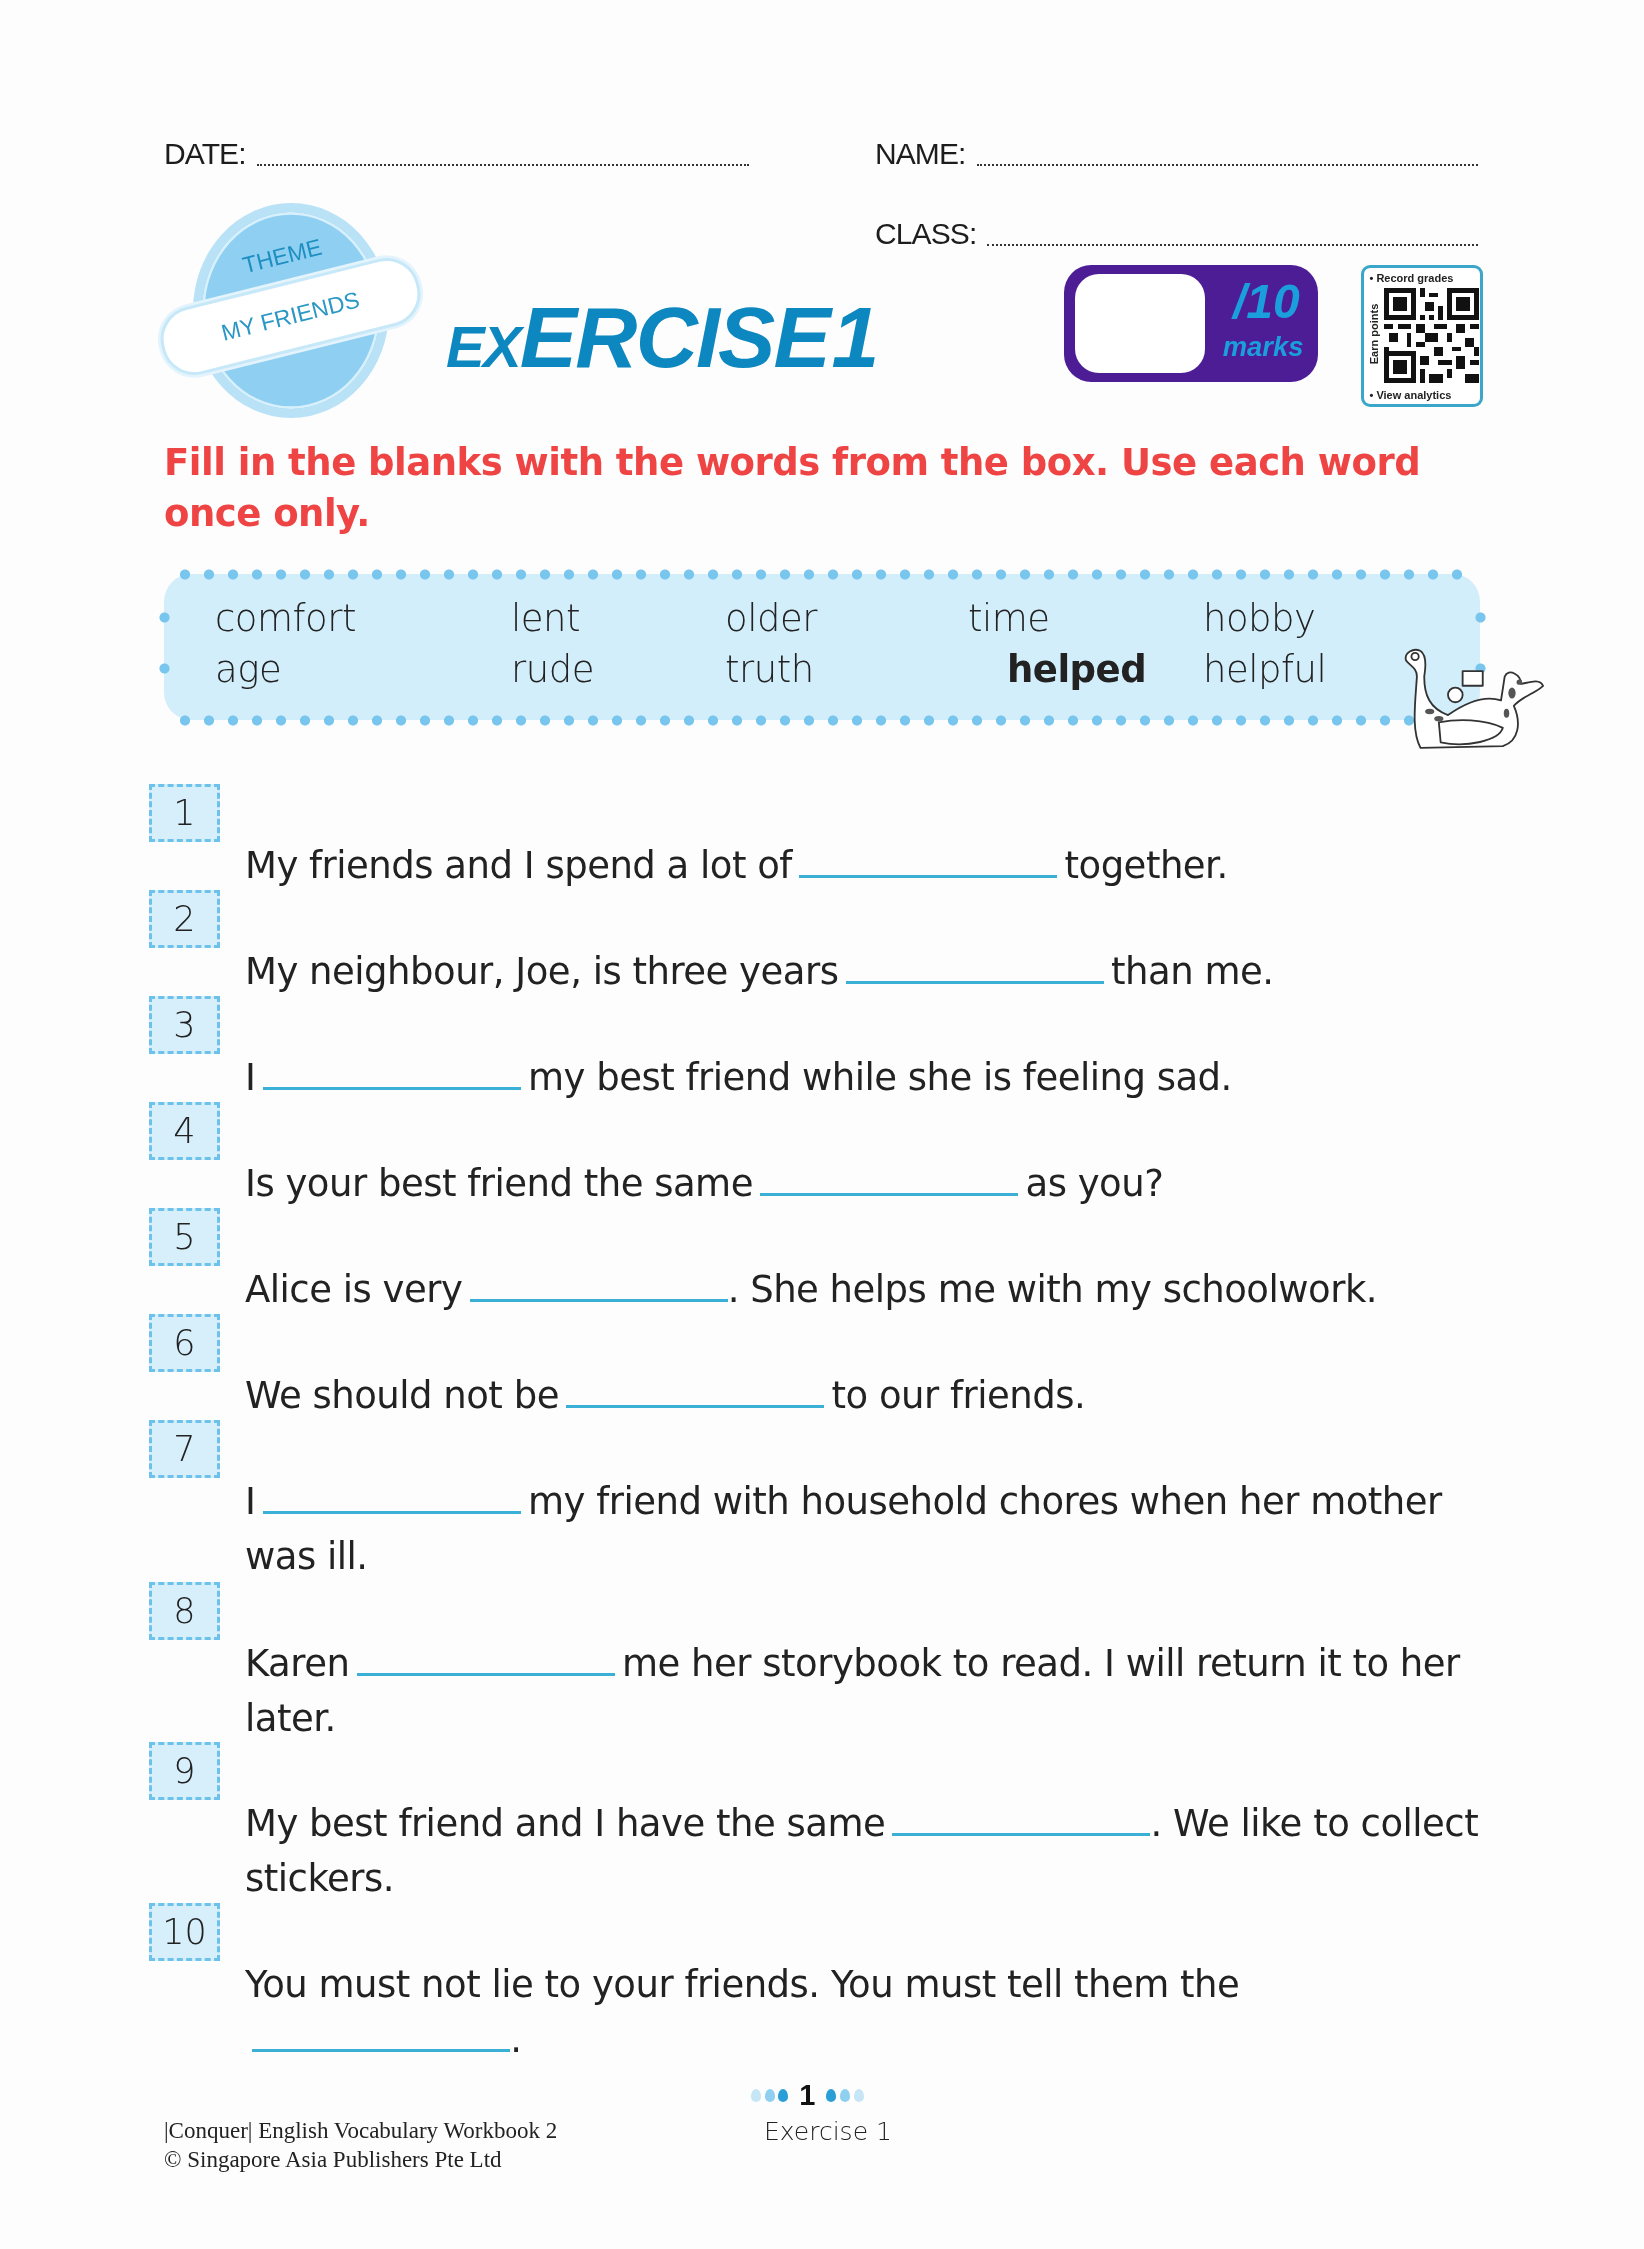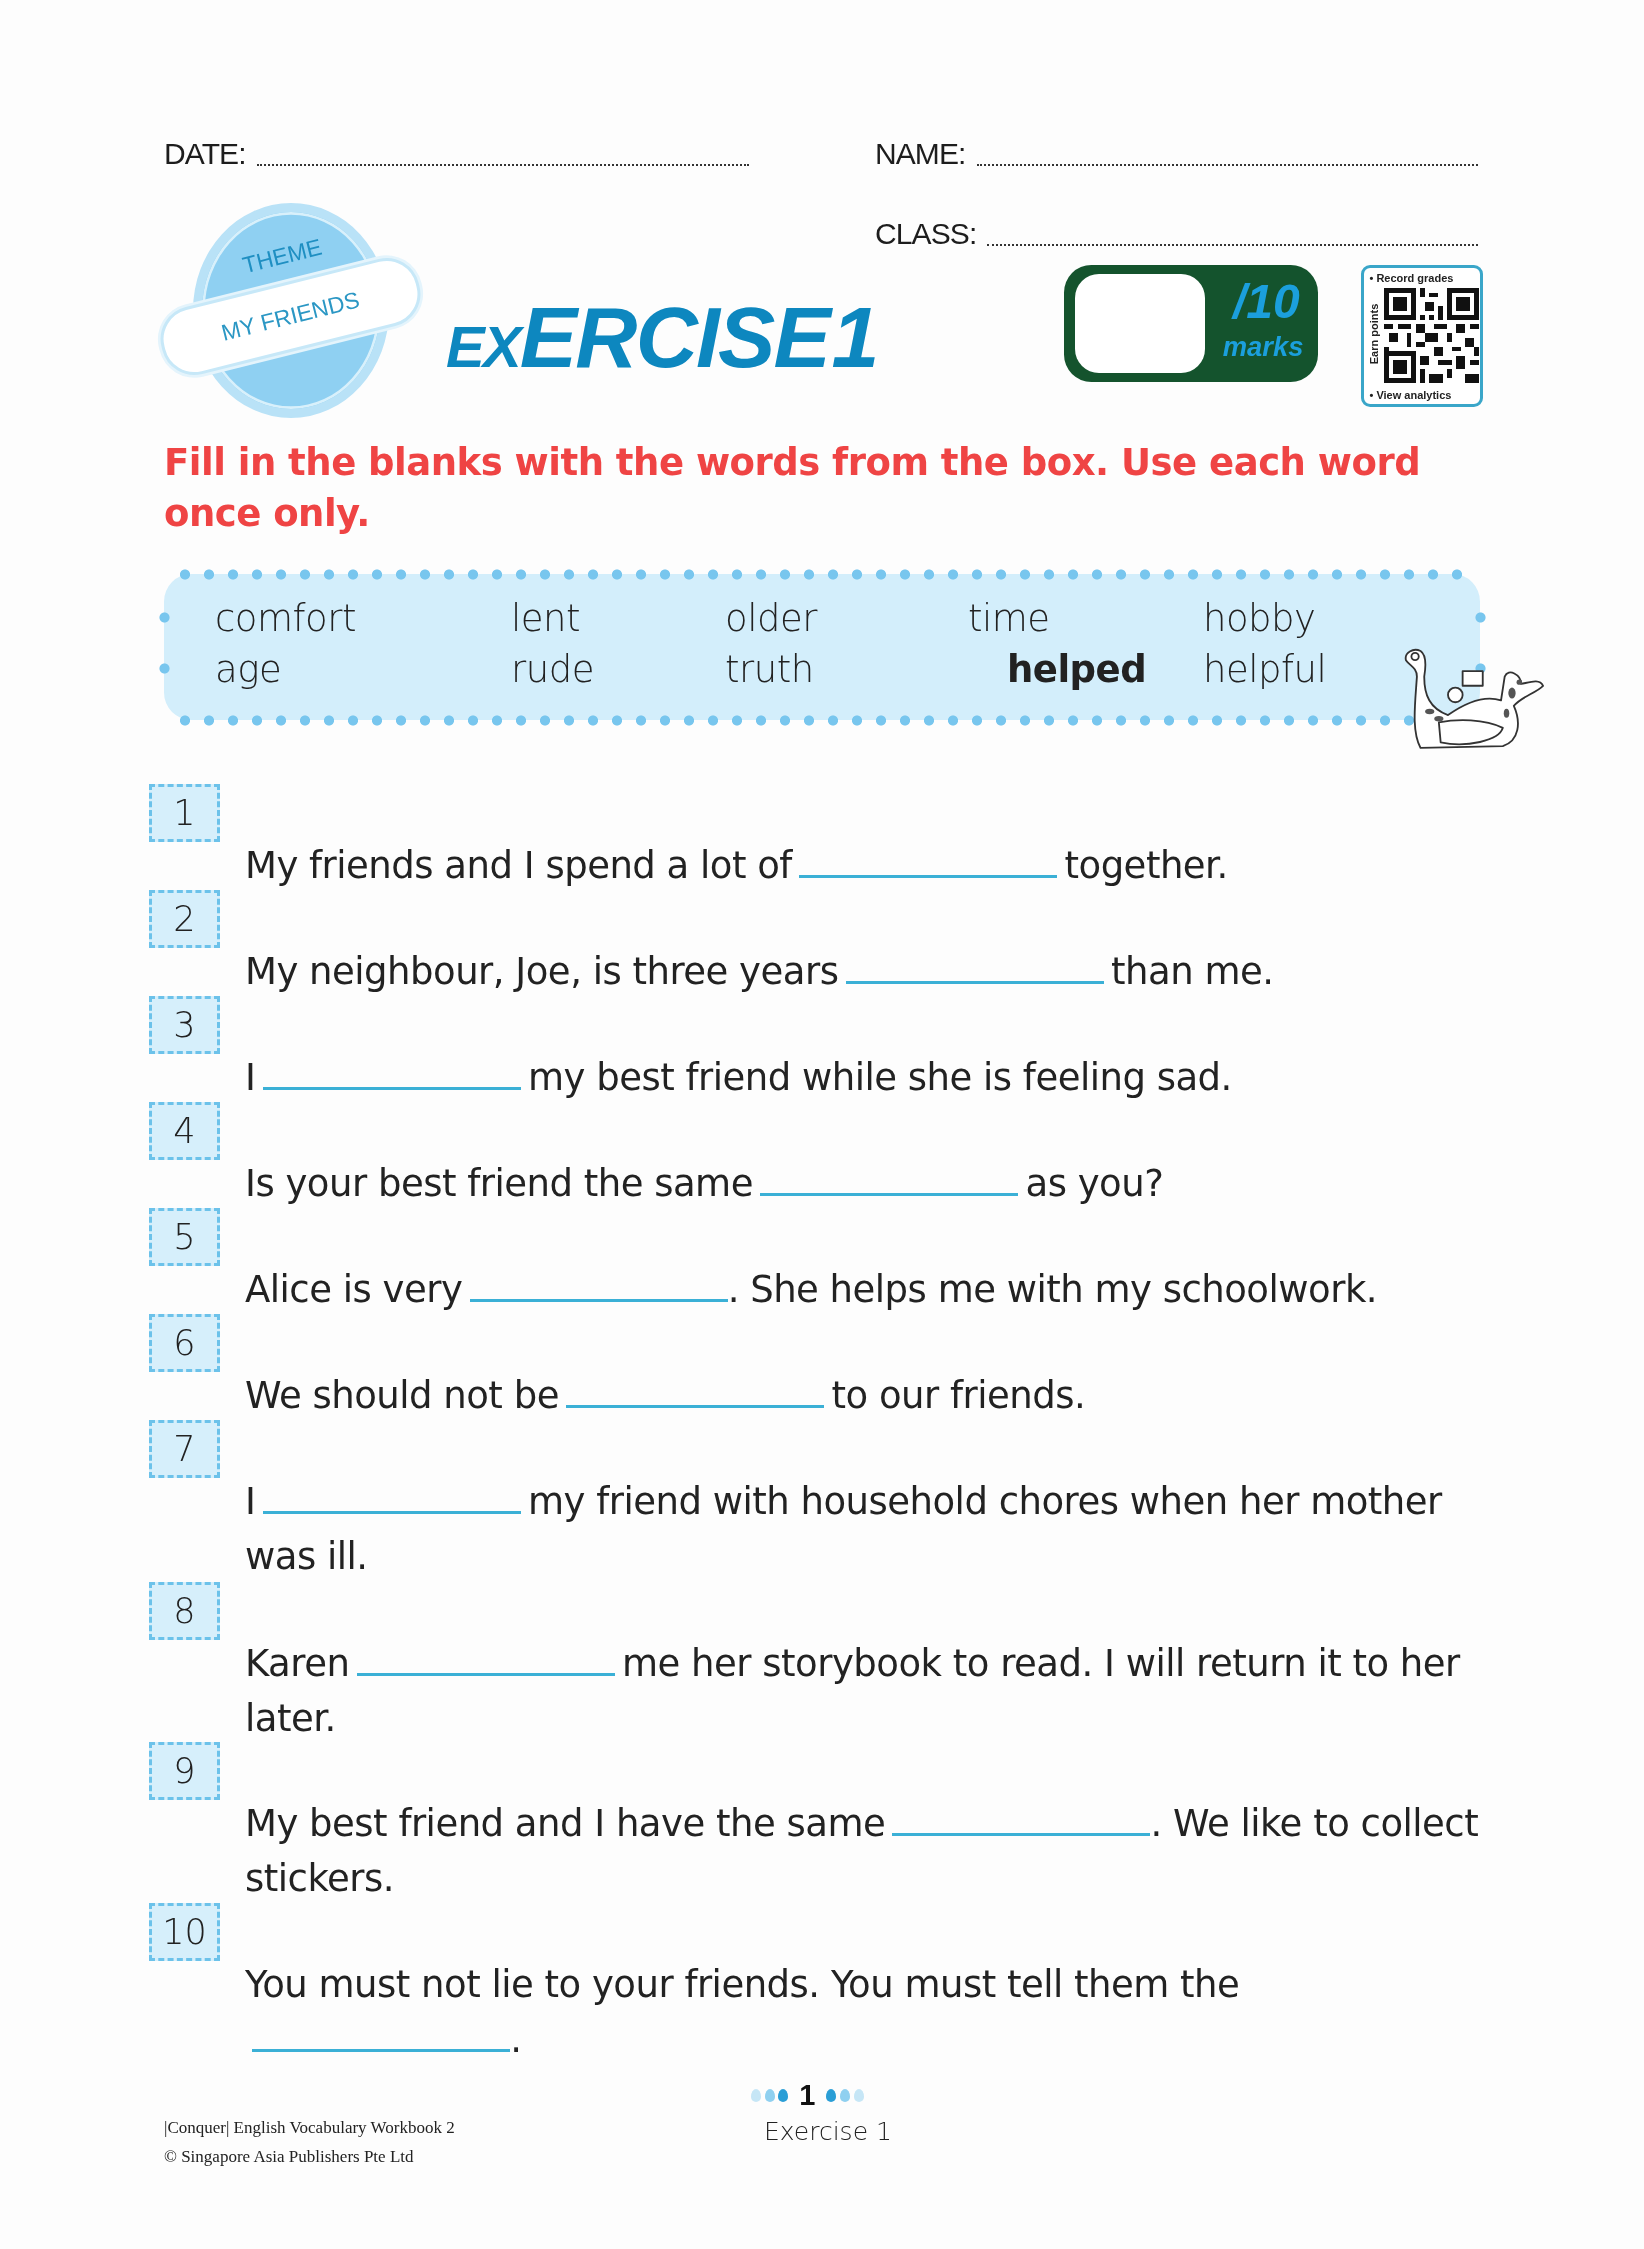--- a/index.html
+++ b/index.html
@@ -16,21 +16,21 @@
   .badge-theme { position: absolute; left: 73px; top: 40px; font-family: "Liberation Sans", sans-serif; font-size: 23px; color: #1f8fc2; transform: rotate(-14deg); letter-spacing: 0px; }
   .badge-band { position: absolute; left: -11px; top: 79px; width: 265px; height: 69px; background: #fff; border: 3.7px solid #c7e8f8; border-radius: 33px; transform: rotate(-14deg); box-shadow: 0 0 0 2.7px #e4f4fc; display: flex; align-items: center; justify-content: center; }
   .badge-band span { font-family: "Liberation Sans", sans-serif; font-size: 23px; color: #2b97c4; }
 
   
   .ex-title { position: absolute; left: 446px; top: 294px; font-family: "Liberation Sans", sans-serif; font-weight: bold; font-style: italic; color: #0d87bf; letter-spacing: -1.8px; line-height: 1; }
   .ex-title .small { font-size: 58px; }
   .ex-title .big { font-size: 86px; }
 
   
-  .marks { position: absolute; left: 1064px; top: 265px; width: 254px; height: 117px; background: #14532d; border-radius: 27.4px; }
+  .marks { position: absolute; left: 1064px; top: 265px; width: 254px; height: 117px; background: #4c1d95; border-radius: 27.4px; }
   .marks-blank { position: absolute; left: 11px; top: 9.1px; width: 130px; height: 99px; background: #fff; border-radius: 24px; }
   .marks-total { position: absolute; right: 18.3px; top: 12.8px; font-family: "Liberation Sans", sans-serif; font-weight: bold; font-style: italic; color: #1b9fdc; font-size: 48px; line-height: 1; }
   .marks-label { position: absolute; right: 14.6px; top: 68px; font-family: "Liberation Sans", sans-serif; font-weight: bold; font-style: italic; color: #1b9fdc; font-size: 27.4px; line-height: 1; }
 
   
   .qr { position: absolute; left: 1361px; top: 265px; width: 122px; height: 142px; border: 3.7px solid #3aa6c9; border-radius: 9.1px; background: #fff; }
   .qr-top, .qr-bot { position: absolute; left: 5.5px; font-family: "Liberation Sans", sans-serif; font-size: 11px; color: #222; font-weight: bold; white-space: nowrap; }
   .qr-top { top: 3.7px; }
   .qr-bot { bottom: 2.7px; }
   .qr-side { position: absolute; left: -20px; top: 60px; font-family: "Liberation Sans", sans-serif; font-size: 11px; font-weight: bold; color: #222; transform: rotate(-90deg); white-space: nowrap; }
@@ -55,21 +55,21 @@
   .q { position: absolute; left: 149px; width: 1343px; }
   .qnum { position: absolute; left: 0; top: 0; width: 71px; height: 58px; background: #d6effb; border: 3.7px dashed #6cc2ea; display: flex; align-items: center; justify-content: center; font-family: "DejaVu Sans", sans-serif; font-size: 35px; color: #222; font-weight: 300; }
   .qtext { position: absolute; left: 96px; top: 5.5px; width: 1247px; font-family: "DejaVu Sans", sans-serif; font-size: 37px; line-height: 55px; color: #222; letter-spacing: -0.5px; margin-top: 48px; }
   .blank { display: inline-block; width: 258px; border-bottom: 3.7px solid #3bb0d6; height: 29px; vertical-align: baseline; margin: 0 7.3px; }
   .blank.tight-r { margin-right: 0; }
 
   
   .pg-deco { position: absolute; left: 751px; top: 2079px; font-family: "Liberation Sans", sans-serif; font-size: 29px; font-weight: bold; color: #111; display: flex; align-items: center; gap: 3.7px; }
   .pg-deco .drop { display: inline-block; width: 10px; height: 12.8px; border-radius: 50% 50% 50% 50% / 60% 60% 40% 40%; }
   .pg-label { position: absolute; left: 764px; top: 2117px; font-family: "DejaVu Sans", sans-serif; font-size: 25px; color: #222; font-weight: 300; }
-  .credit { position: absolute; left: 164px; font-family: "Liberation Serif", serif; font-size: 17px; color: #222; }
+  .credit { position: absolute; left: 164px; font-family: "Liberation Serif", serif; font-size: 23px; color: #222; }
 </style>
 </head>
 <body>
 
 <div class="field" style="left:164px; top:137px; width:585px;">
   <span>DATE:</span>
   <span class="dots"></span>
 </div>
 <div class="field" style="left:875px; top:137px; width:603px;justify-content:flex-end;">
   <span>NAME:</span>

